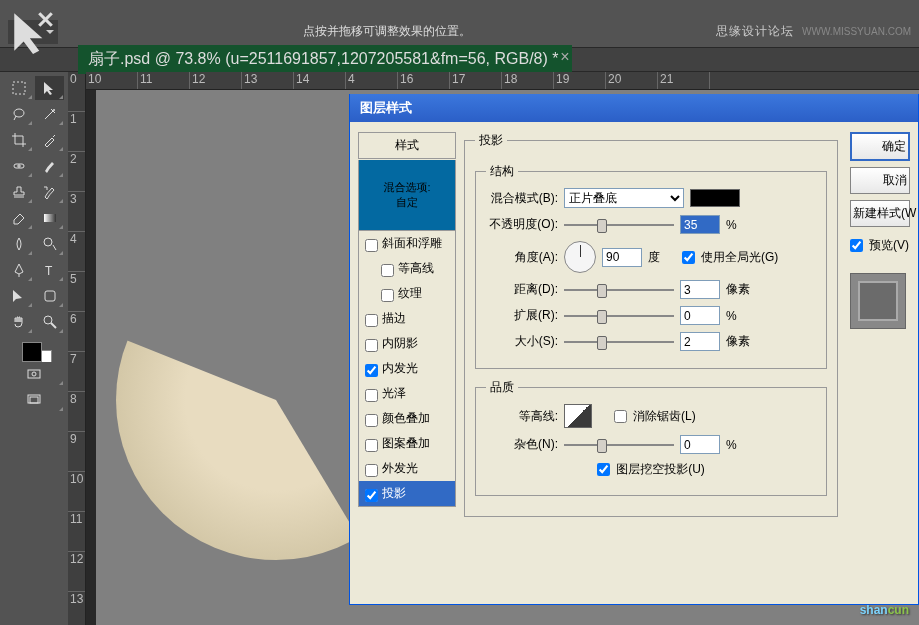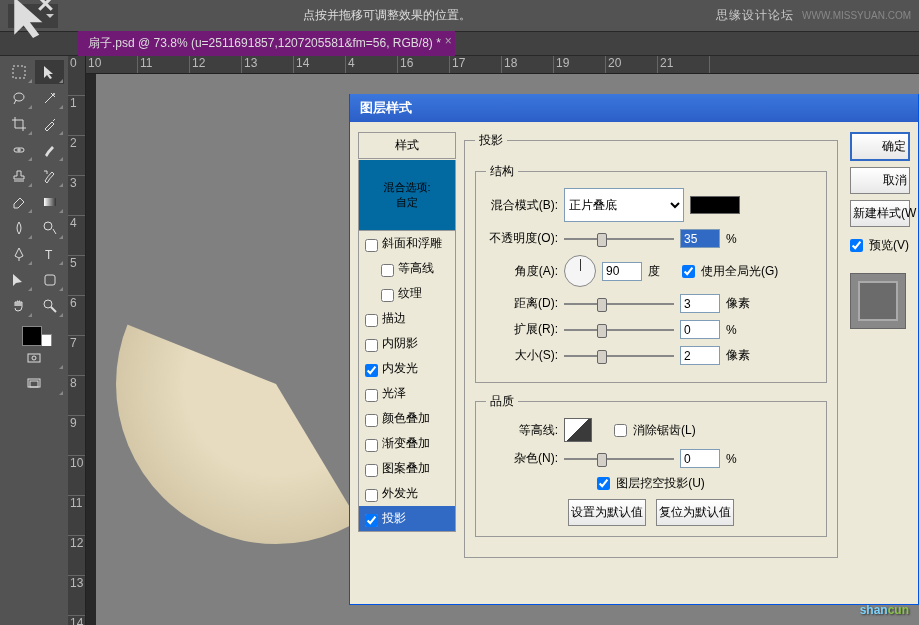--- a/index.html
+++ b/index.html
@@ -1,24 +1,24 @@
 <!DOCTYPE html>
 <html><head>
 <meta charset="utf-8">
 <style>
 *{margin:0;padding:0;box-sizing:border-box;font-family:"Microsoft YaHei",SimSun,sans-serif;font-size:12px;}
 body{background:#535353;width:919px;height:625px;overflow:hidden;position:relative;}
-.topbar{height:32px;background:#535353;display:flex;align-items:center;border-bottom:1px solid #282828;}
+.topbar{height:32px;background:#535353;display:flex;align-items:center;border-bottom:1px solid #282828;margin-top:16px;}
 .tool-ind{width:50px;height:24px;background:#3f3f3f;margin-left:8px;display:flex;align-items:center;justify-content:center;color:#ccc;position:relative;}
 .tool-ind::after{content:"";border:4px solid transparent;border-top-color:#ccc;position:absolute;right:4px;top:10px;}
 .hint{flex:1;text-align:center;color:#ddd;font-size:12px;}
 .brand{color:#ccc;font-size:12px;margin-right:8px;letter-spacing:1px;}
 .url{color:#888;font-size:10px;margin-right:8px;}
 .tabbar{height:24px;background:#414141;display:flex;align-items:center;padding-left:78px;border-bottom:1px solid #282828;}
-.doc-tab{background:#701a75;color:#ddd;padding:4px 14px 4px 10px;font-size:12px;position:relative;}
+.doc-tab{background:#14532d;color:#ddd;padding:4px 14px 4px 10px;font-size:16px;position:relative;}
 .doc-tab::after{content:"×";position:absolute;right:3px;top:3px;color:#aaa;}
 .main{display:flex;height:calc(625px - 52px);}
 .tools{width:68px;background:#535353;display:grid;grid-template-columns:1fr 1fr;grid-auto-rows:24px;gap:2px;padding:4px;}
 .tbtn{background:#535353;display:flex;align-items:center;justify-content:center;color:#ddd;cursor:pointer;position:relative;}
 .tbtn.active{background:#3a3a3a;}
 .tbtn::after{content:"";position:absolute;right:1px;bottom:1px;border:2px solid transparent;border-right-color:#888;border-bottom-color:#888;}
 .tbtn svg{width:16px;height:16px;}
 .swatches{grid-column:1/3;height:40px;position:relative;display:flex;align-items:center;justify-content:center;}
 .swatch-bg{width:20px;height:20px;background:#fff;border:1px solid #888;position:absolute;top:14px;left:28px;}
 .swatch-fg{width:20px;height:20px;background:#000;border:1px solid #888;position:absolute;top:6px;left:18px;}
@@ -40,21 +40,21 @@
 .style-item{padding:4px 4px 4px 6px;display:flex;align-items:flex-end;gap:4px;cursor:pointer;text-align:left;}
 .style-item.indent{padding-left:22px;}
 .style-item.sel{background:#316ac5;color:#fff;}
 .style-item input{margin:0;}
 .settings-col{flex:1;padding-right:4px;}
 fieldset{border:1px solid #999;padding:8px 10px 10px;margin-bottom:10px;}
 legend{padding:0 4px;}
 .sub-fs{margin-top:6px;}
 .row{display:flex;align-items:center;gap:6px;margin-bottom:7px;}
 .row label{width:72px;text-align:right;}
-select{width:120px;height:34px;border:1px solid #7f9db9;background:#fff;}
+select{width:120px;height:20px;border:1px solid #7f9db9;background:#fff;}
 .colorsw{width:50px;height:18px;background:#000;border:1px solid #666;}
 .slider{flex:1;height:18px;position:relative;max-width:110px;}
 .slider::before{content:"";position:absolute;top:8px;left:0;right:0;height:2px;background:#888;}
 .slider::after{content:"";position:absolute;top:3px;left:30%;width:8px;height:12px;background:#d4d0c8;border:1px solid #666;border-radius:2px;}
 input[type=text]{width:40px;height:19px;border:1px solid #7f9db9;padding:1px 3px;background:#fff;}
 input[type=text].sel{background:#316ac5;color:#fff;}
 .unit{width:28px;}
 .angle-dial{width:32px;height:32px;border:1px solid #888;border-radius:50%;background:#f5f5f5;position:relative;}
 .angle-dial::after{content:"";position:absolute;left:50%;top:3px;width:1px;height:12px;background:#333;}
 .btns-col{width:60px;display:flex;flex-direction:column;gap:6px;}
@@ -293,24 +293,20 @@
           <div class="style-item">
             <input type="checkbox" style="">
             <span>光泽</span>
           </div>
           <div class="style-item">
             <input type="checkbox" style="">
             <span>颜色叠加</span>
           </div>
           <div class="style-item">
             <input type="checkbox" style="">
-            <span>渐变叠加</span>
-          </div>
-          <div class="style-item">
-            <input type="checkbox" style="">
             <span>图案叠加</span>
           </div>
           <div class="style-item">
             <input type="checkbox" style="">
             <span>外发光</span>
           </div>
           <div class="style-item sel">
             <input type="checkbox" checked="" style="">
             <span>投影</span>
           </div>
@@ -371,24 +367,20 @@
           </div>
           <div class="row">
             <label>杂色(N):</label>
             <div class="slider"></div>
             <input type="text" value="0" style="">
             <span class="unit">%</span>
           </div>
           <div class="row" style="justify-content:center">
             <input type="checkbox" checked="" style="">
             <span>图层挖空投影(U)</span>
-          </div>
-          <div class="btn-row">
-            <div class="dlg-btn">设置为默认值</div>
-            <div class="dlg-btn">复位为默认值</div>
           </div>
         </fieldset>
       </fieldset>
     </div>
 
     <div class="btns-col">
       <div class="dlg-btn primary">确定</div>
       <div class="dlg-btn">取消</div>
       <div class="dlg-btn">新建样式(W</div>
       <div class="row" style="margin-top:4px">

